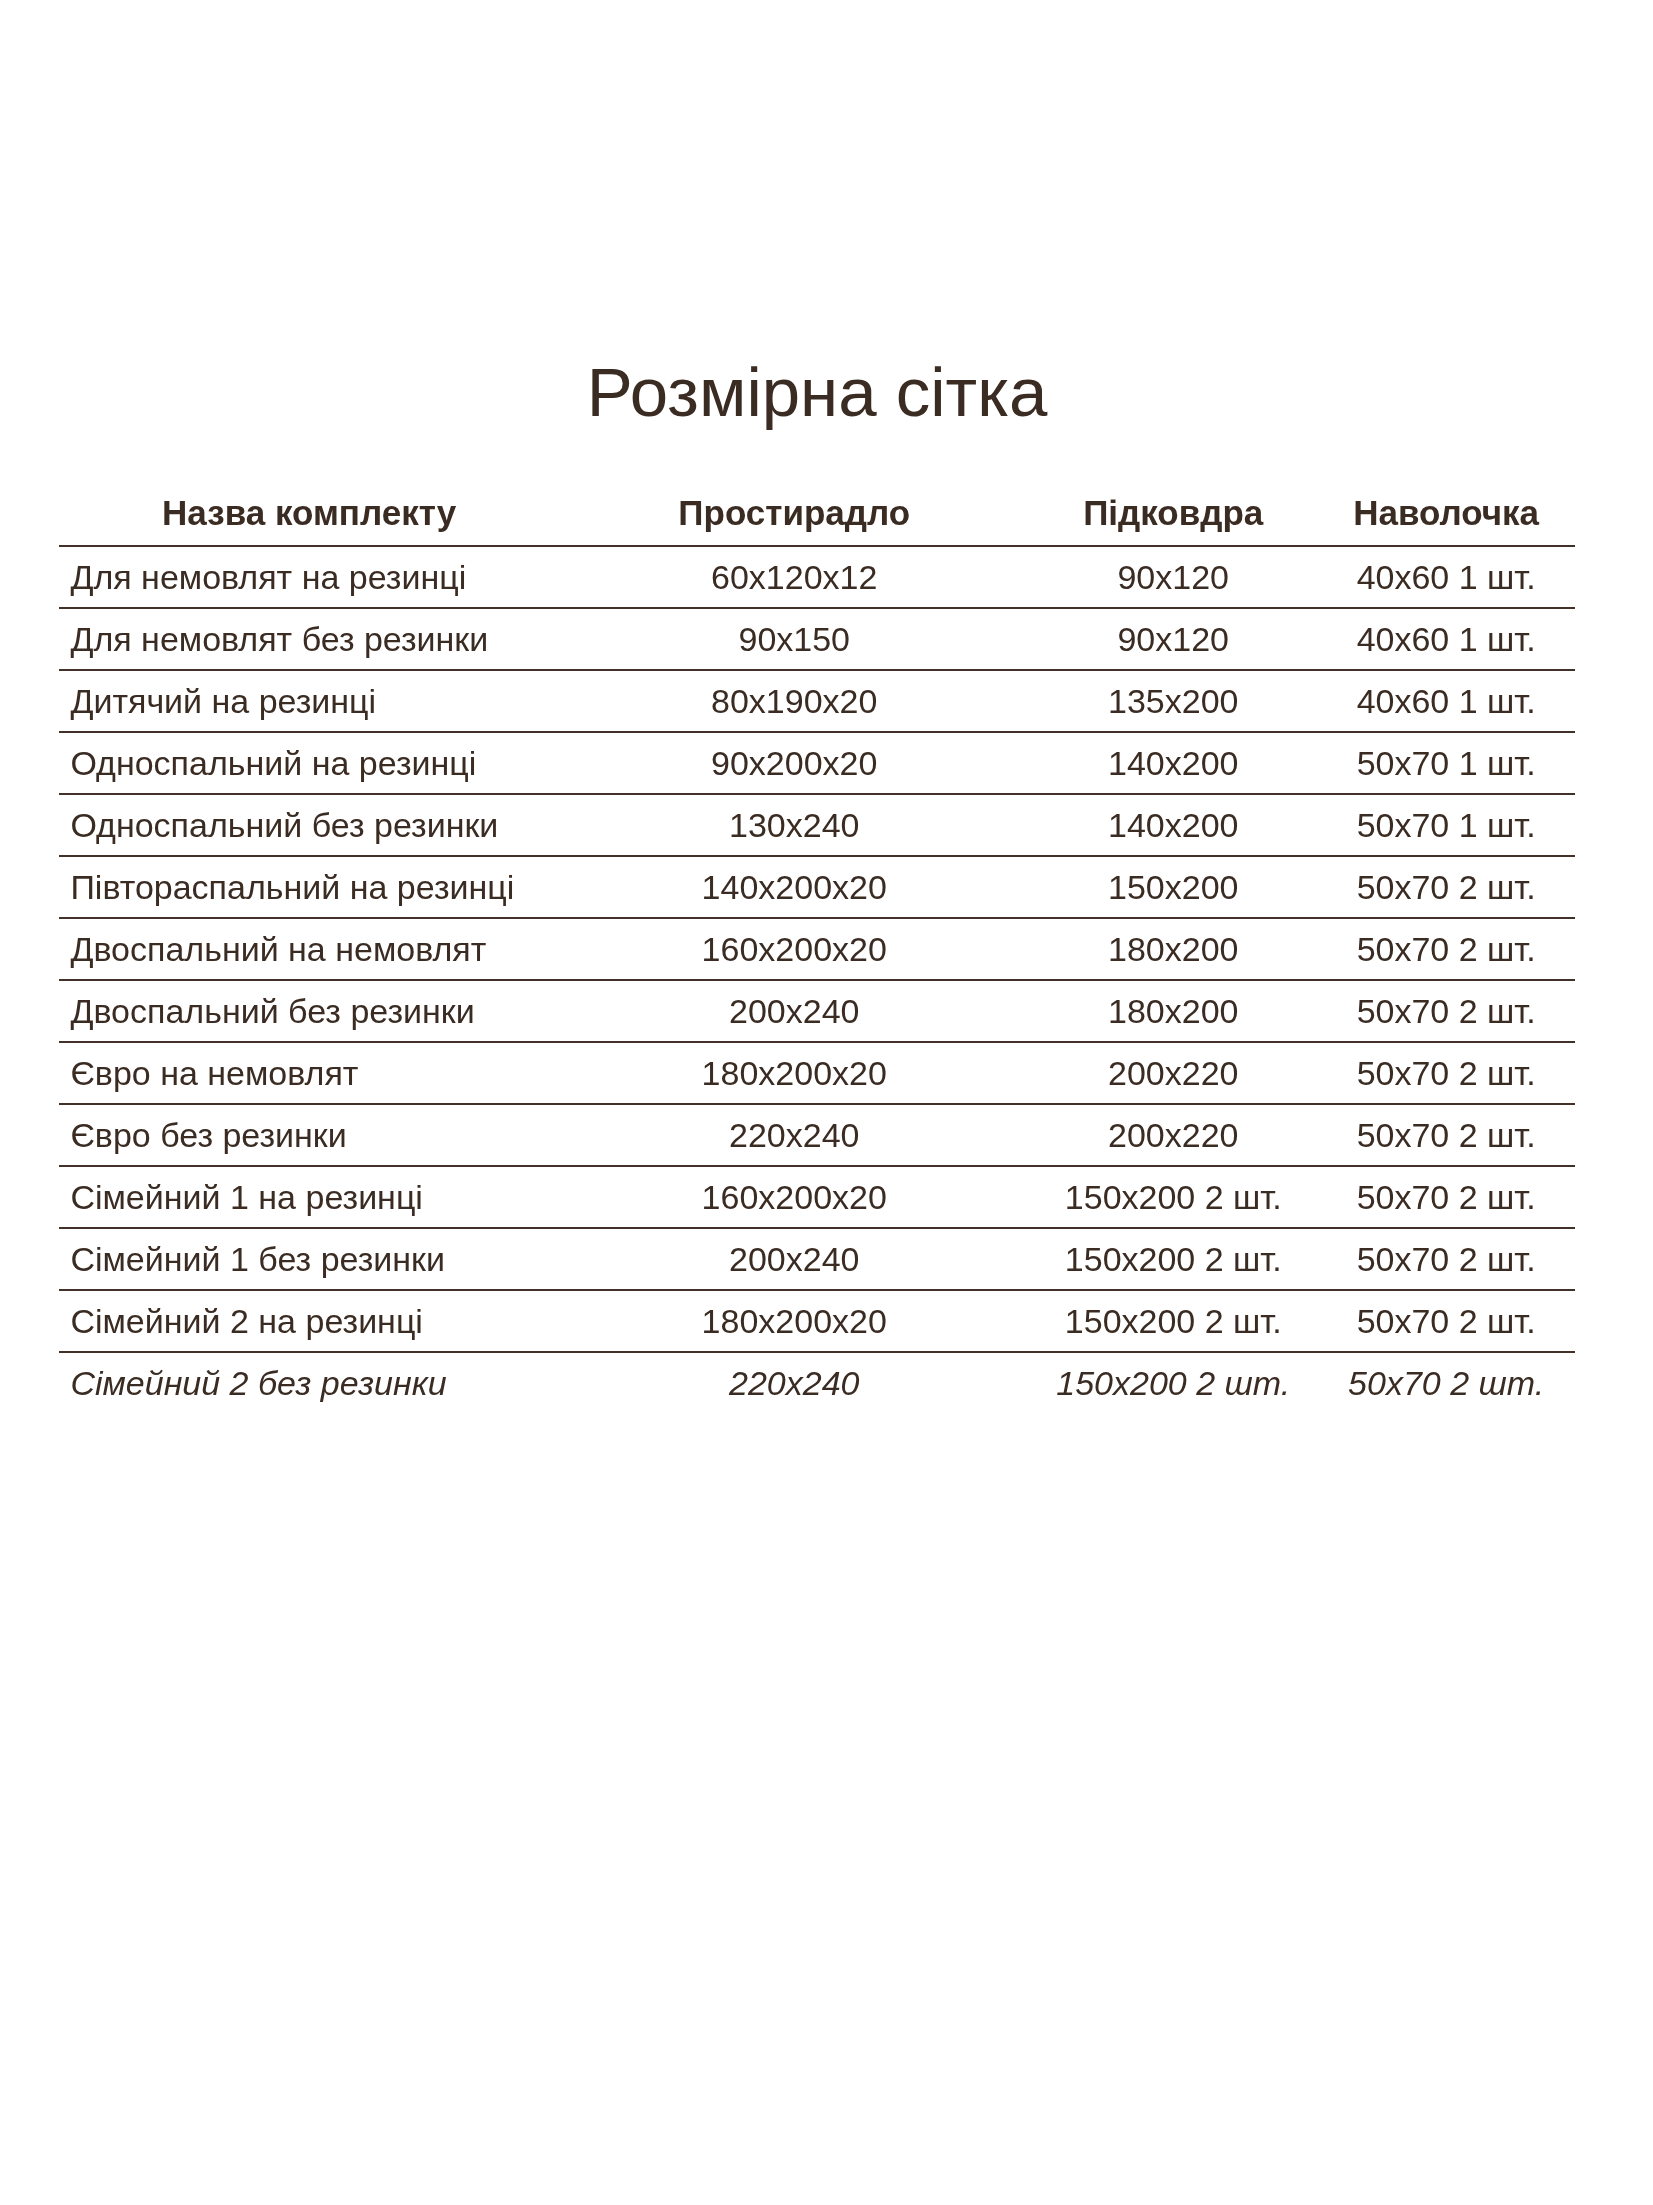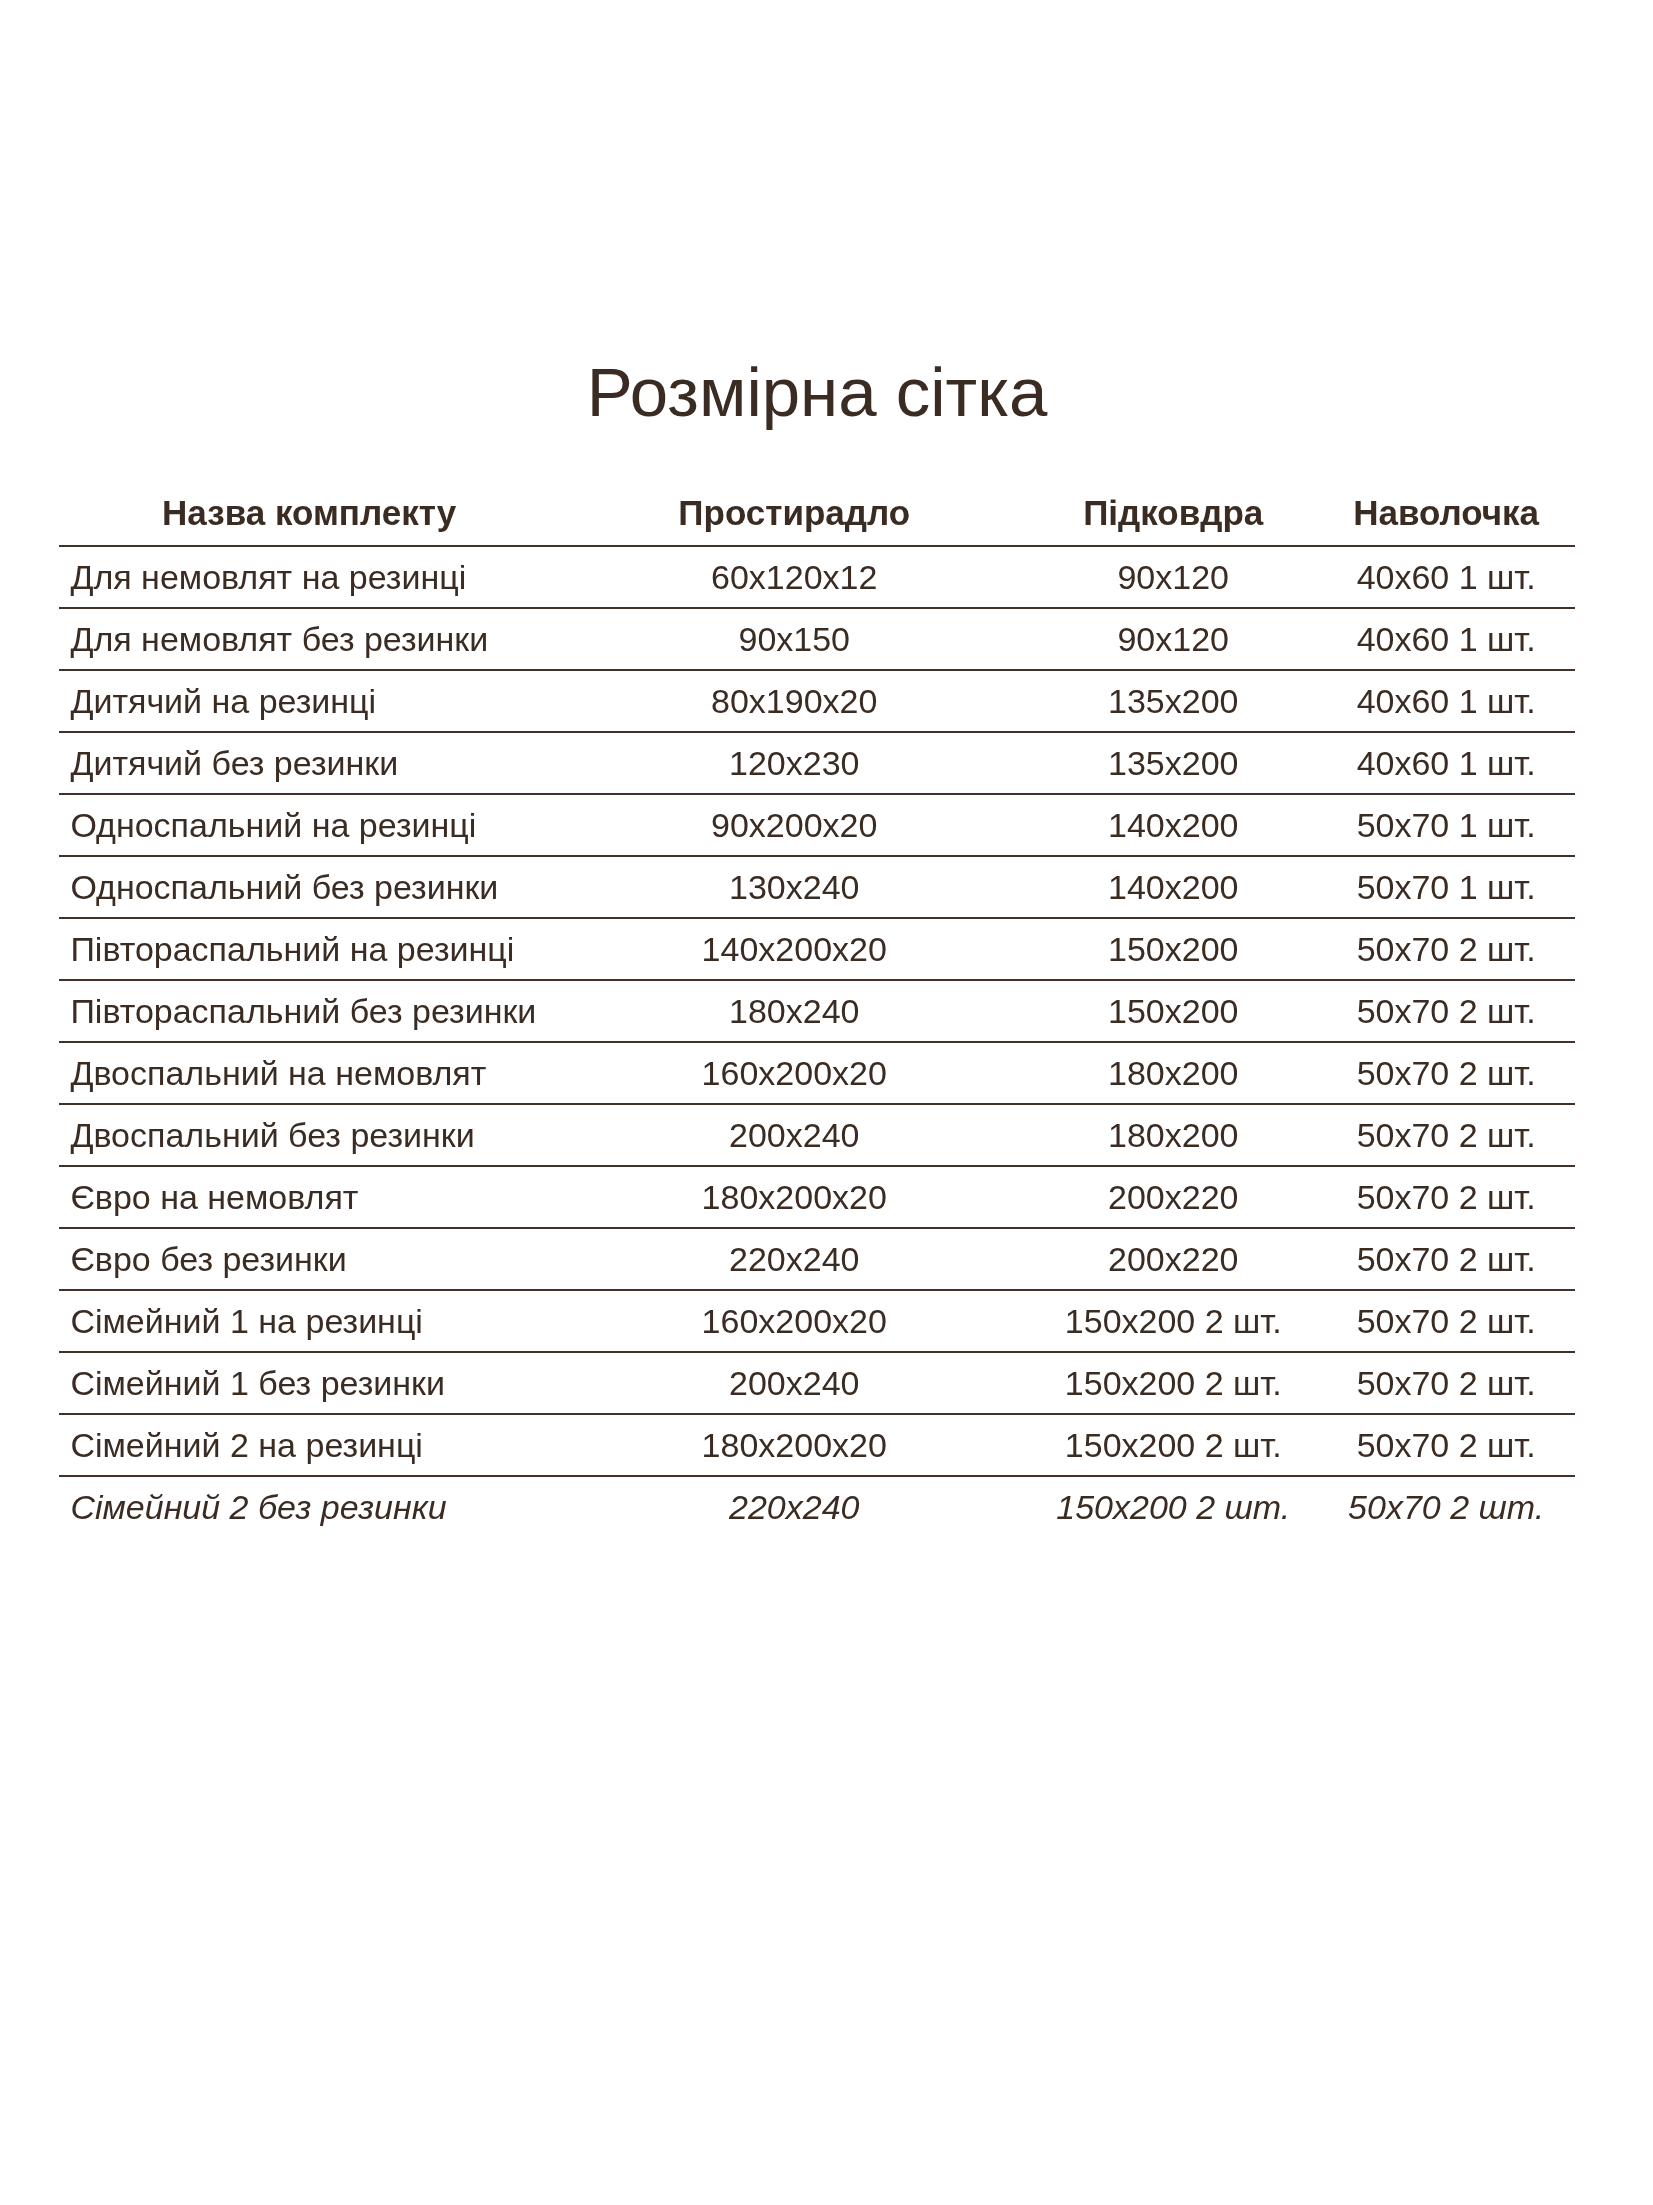--- a/index.html
+++ b/index.html
@@ -108,46 +108,34 @@
     <td>90х120</td>
     <td>40х60 1 шт.</td>
   </tr>
         <tr>
     <td>Дитячий на резинці</td>
     <td>80х190х20</td>
     <td>135х200</td>
     <td>40х60 1 шт.</td>
   </tr>
         <tr>
-    <td>Дитячий без резинки</td>
-    <td>120х230</td>
-    <td>135х200</td>
-    <td>40х60 1 шт.</td>
-  </tr>
-        <tr>
     <td>Односпальний на резинці</td>
     <td>90х200х20</td>
     <td>140х200</td>
     <td>50х70 1 шт.</td>
   </tr>
         <tr>
     <td>Односпальний без резинки</td>
     <td>130х240</td>
     <td>140х200</td>
     <td>50х70 1 шт.</td>
   </tr>
         <tr>
     <td>Півтораспальний на резинці</td>
     <td>140х200х20</td>
-    <td>150х200</td>
-    <td>50х70 2 шт.</td>
-  </tr>
-        <tr>
-    <td>Півтораспальний без резинки</td>
-    <td>180х240</td>
     <td>150х200</td>
     <td>50х70 2 шт.</td>
   </tr>
         <tr>
     <td>Двоспальний на немовлят</td>
     <td>160х200х20</td>
     <td>180х200</td>
     <td>50х70 2 шт.</td>
   </tr>
         <tr>

